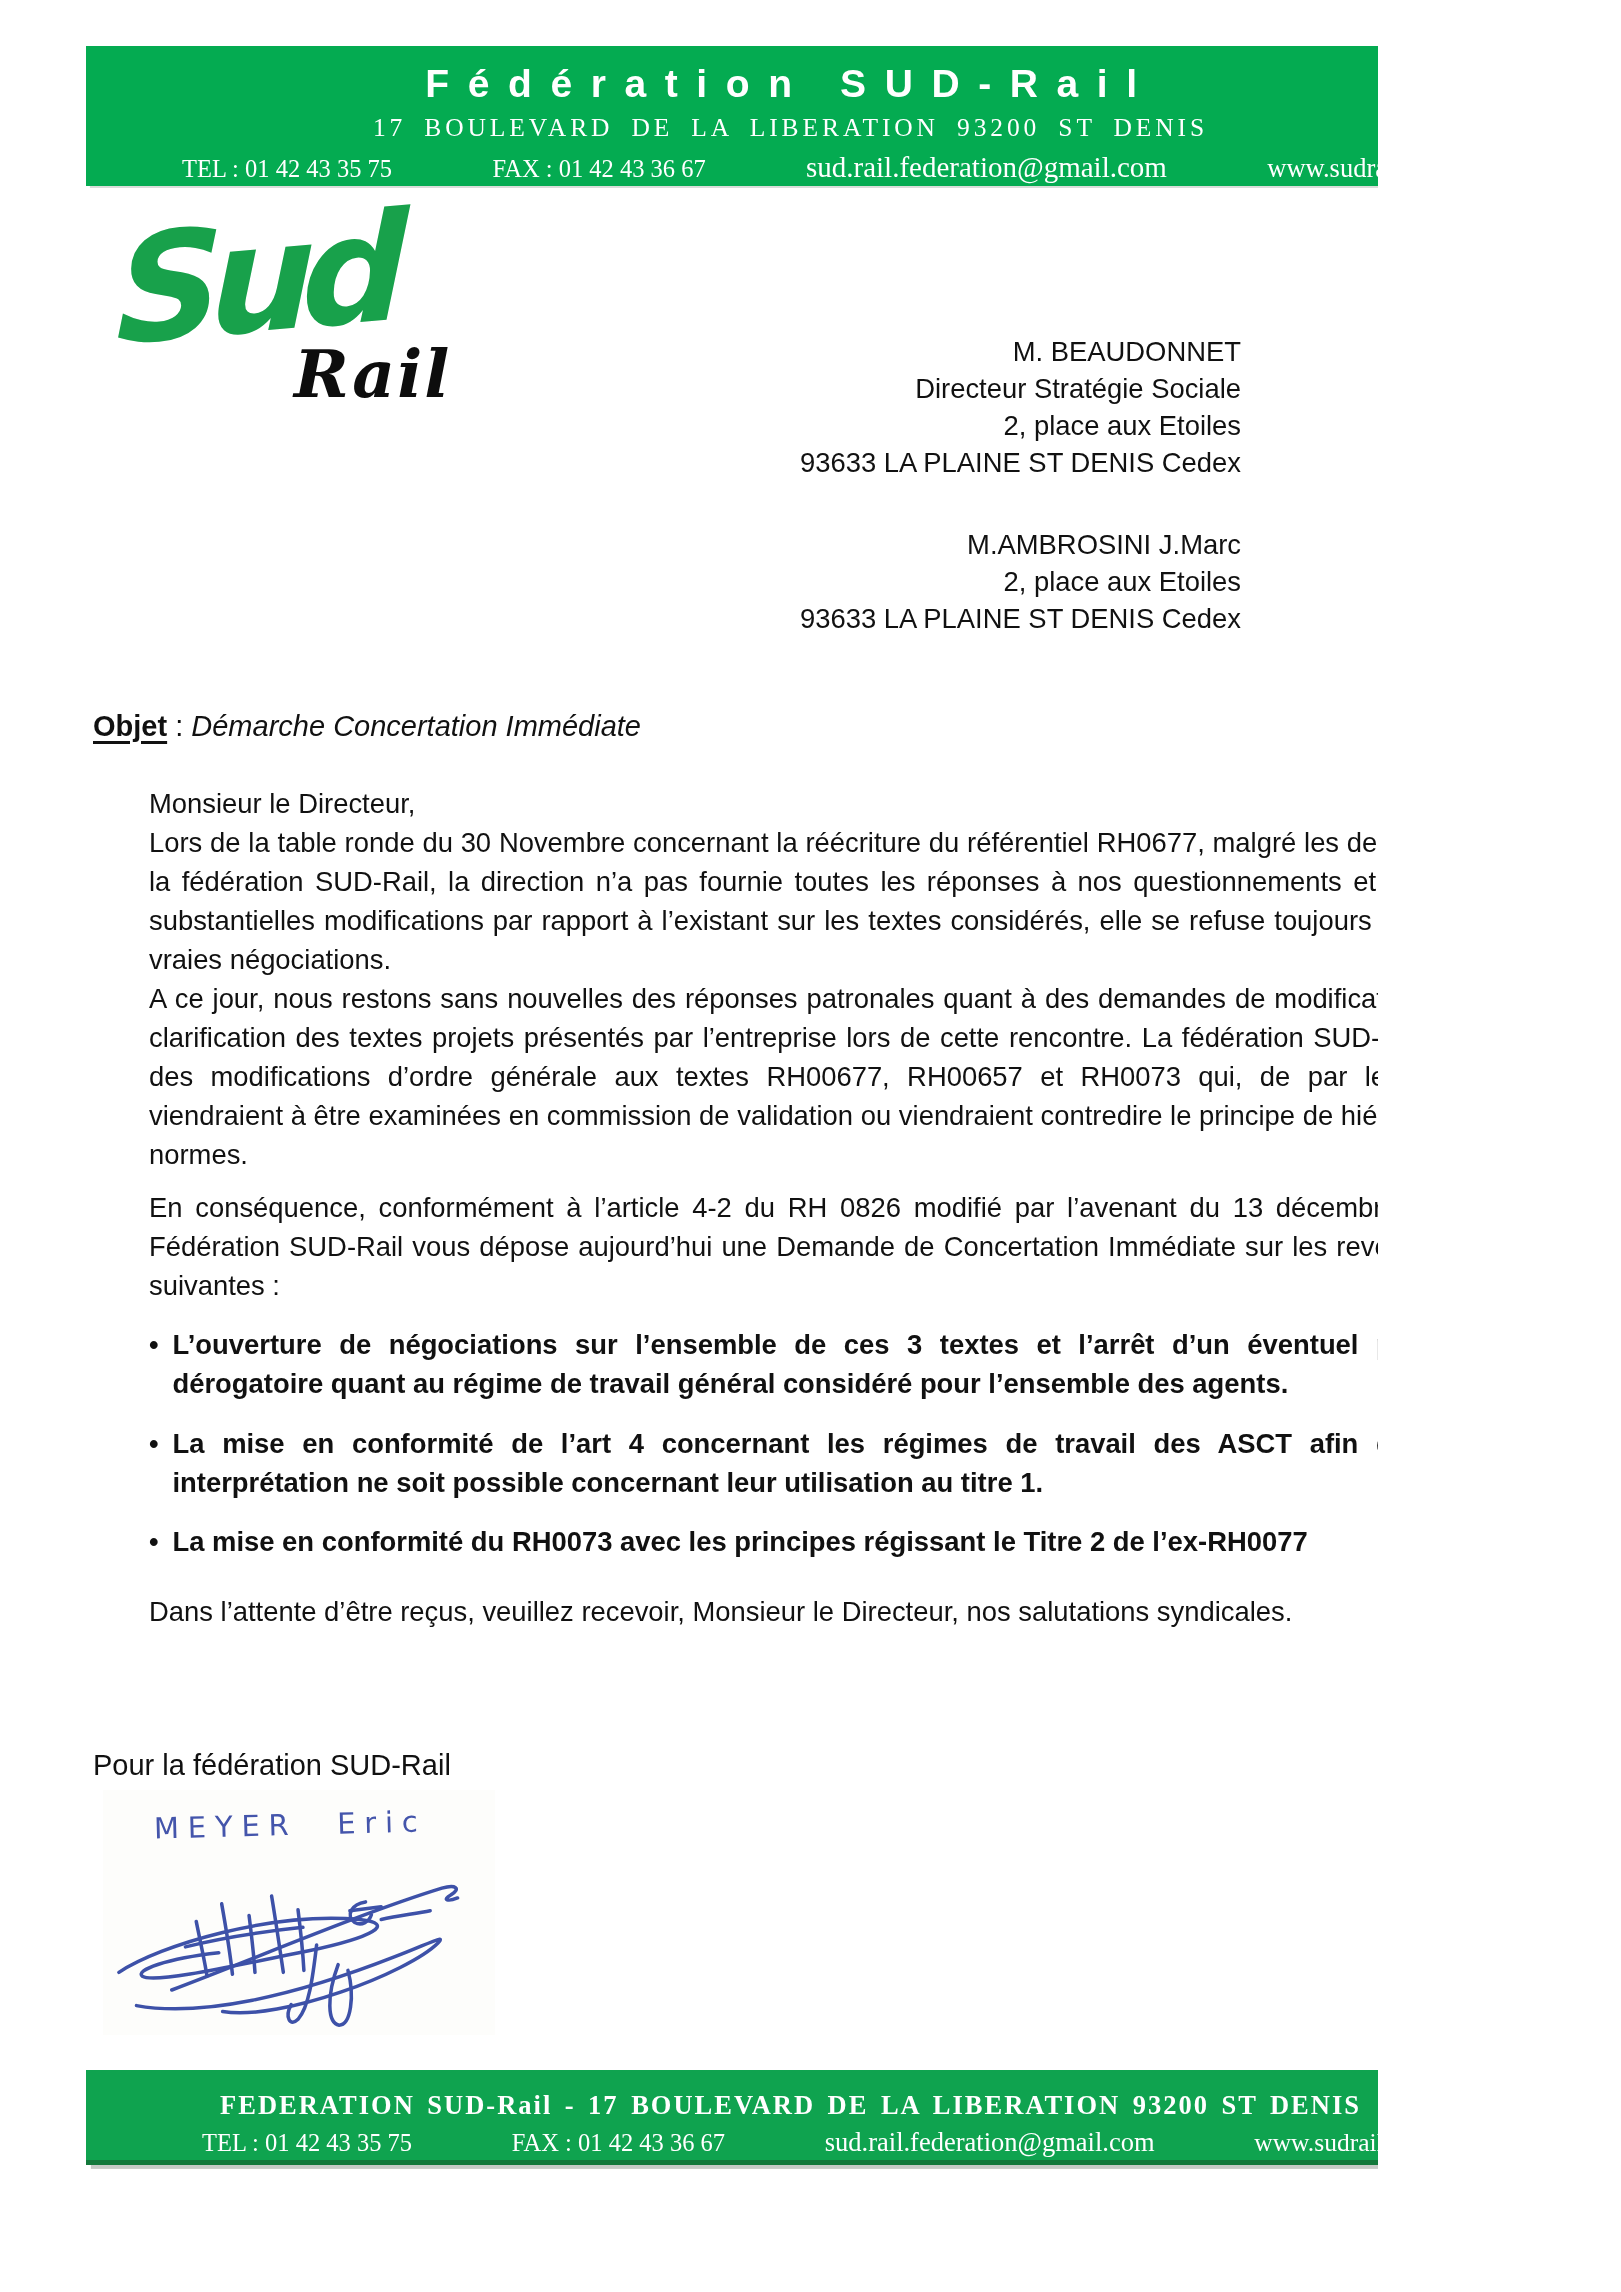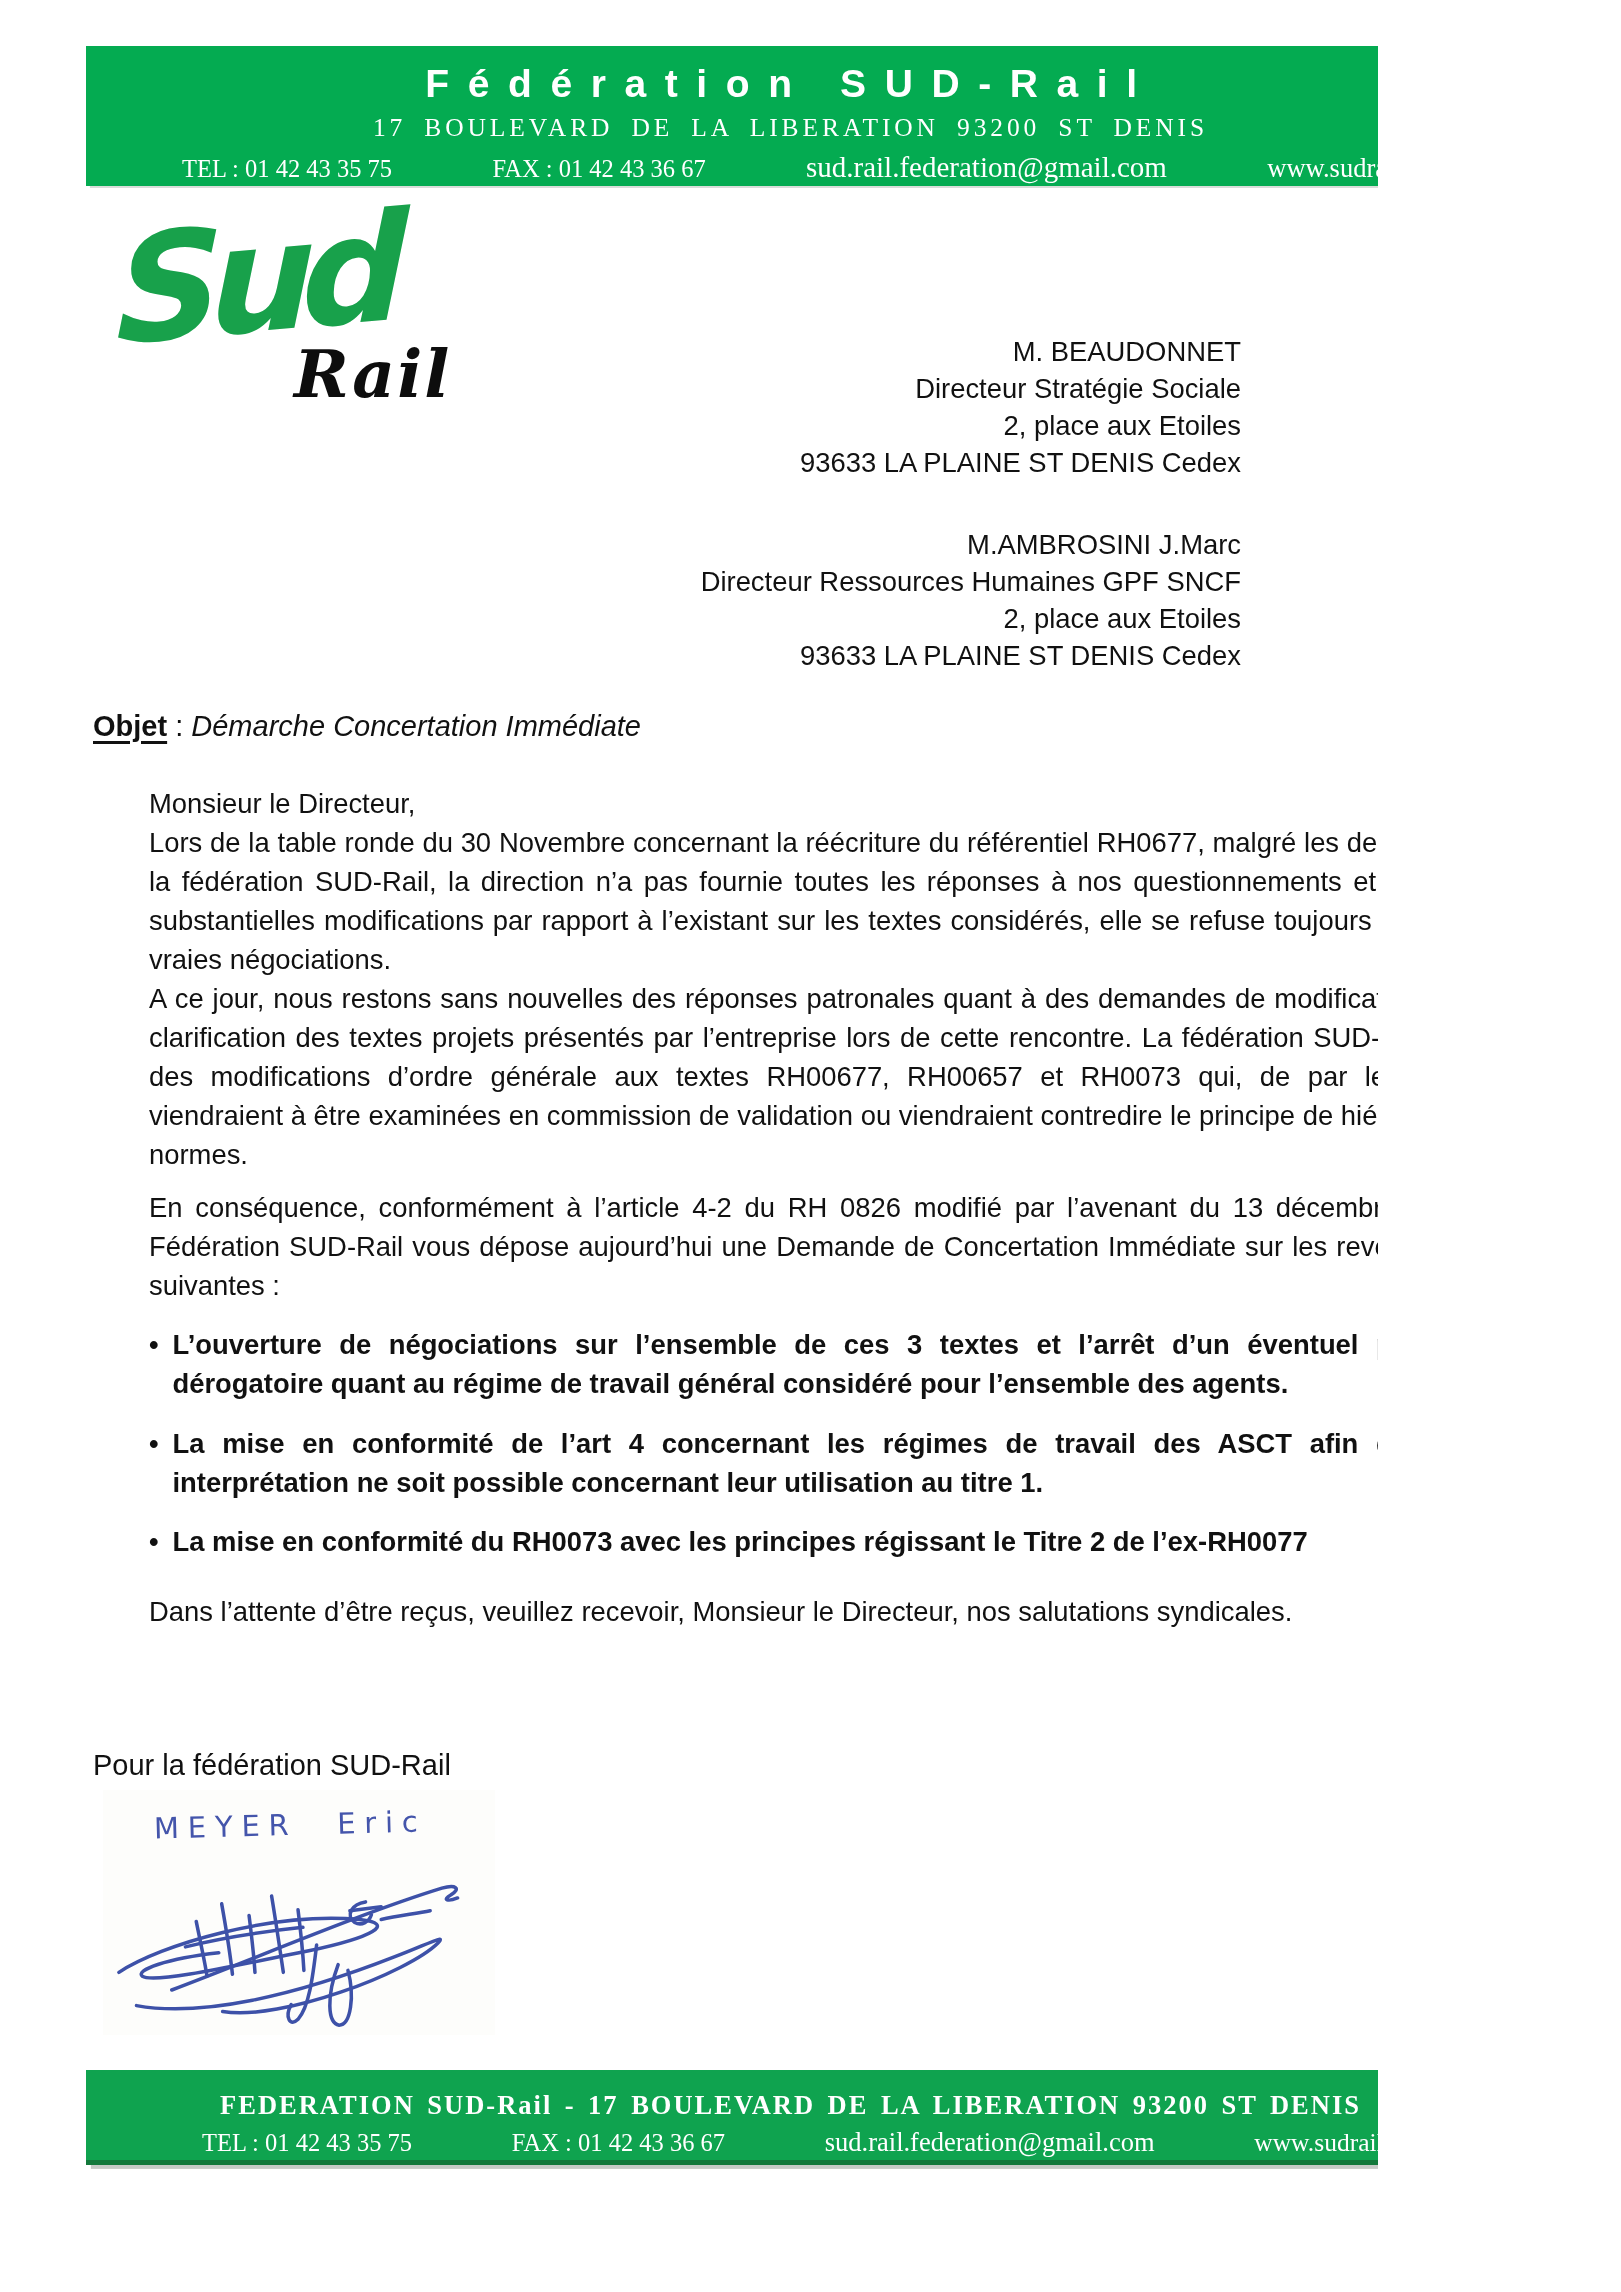--- a/index.html
+++ b/index.html
@@ -127,21 +127,20 @@
 
 
   <div class="recipient recipient-1">
     <div>M. BEAUDONNET</div>
     <div>Directeur Stratégie Sociale</div>
     <div>2, place aux Etoiles</div>
     <div>93633 LA PLAINE ST DENIS Cedex</div>
   </div>
   <div class="recipient recipient-2">
     <div>M.AMBROSINI J.Marc</div>
-    <div>Directeur Ressources Humaines GPF SNCF</div>
     <div>2, place aux Etoiles</div>
     <div>93633 LA PLAINE ST DENIS Cedex</div>
   </div>
 
   <div class="subject">
     <span class="subject-label">Objet</span><span class="subject-sep"> : </span><span class="subject-text">Démarche Concertation Immédiate</span>
   </div>
 
   <div class="letter-body">
     <p>Monsieur le Directeur,</p>

